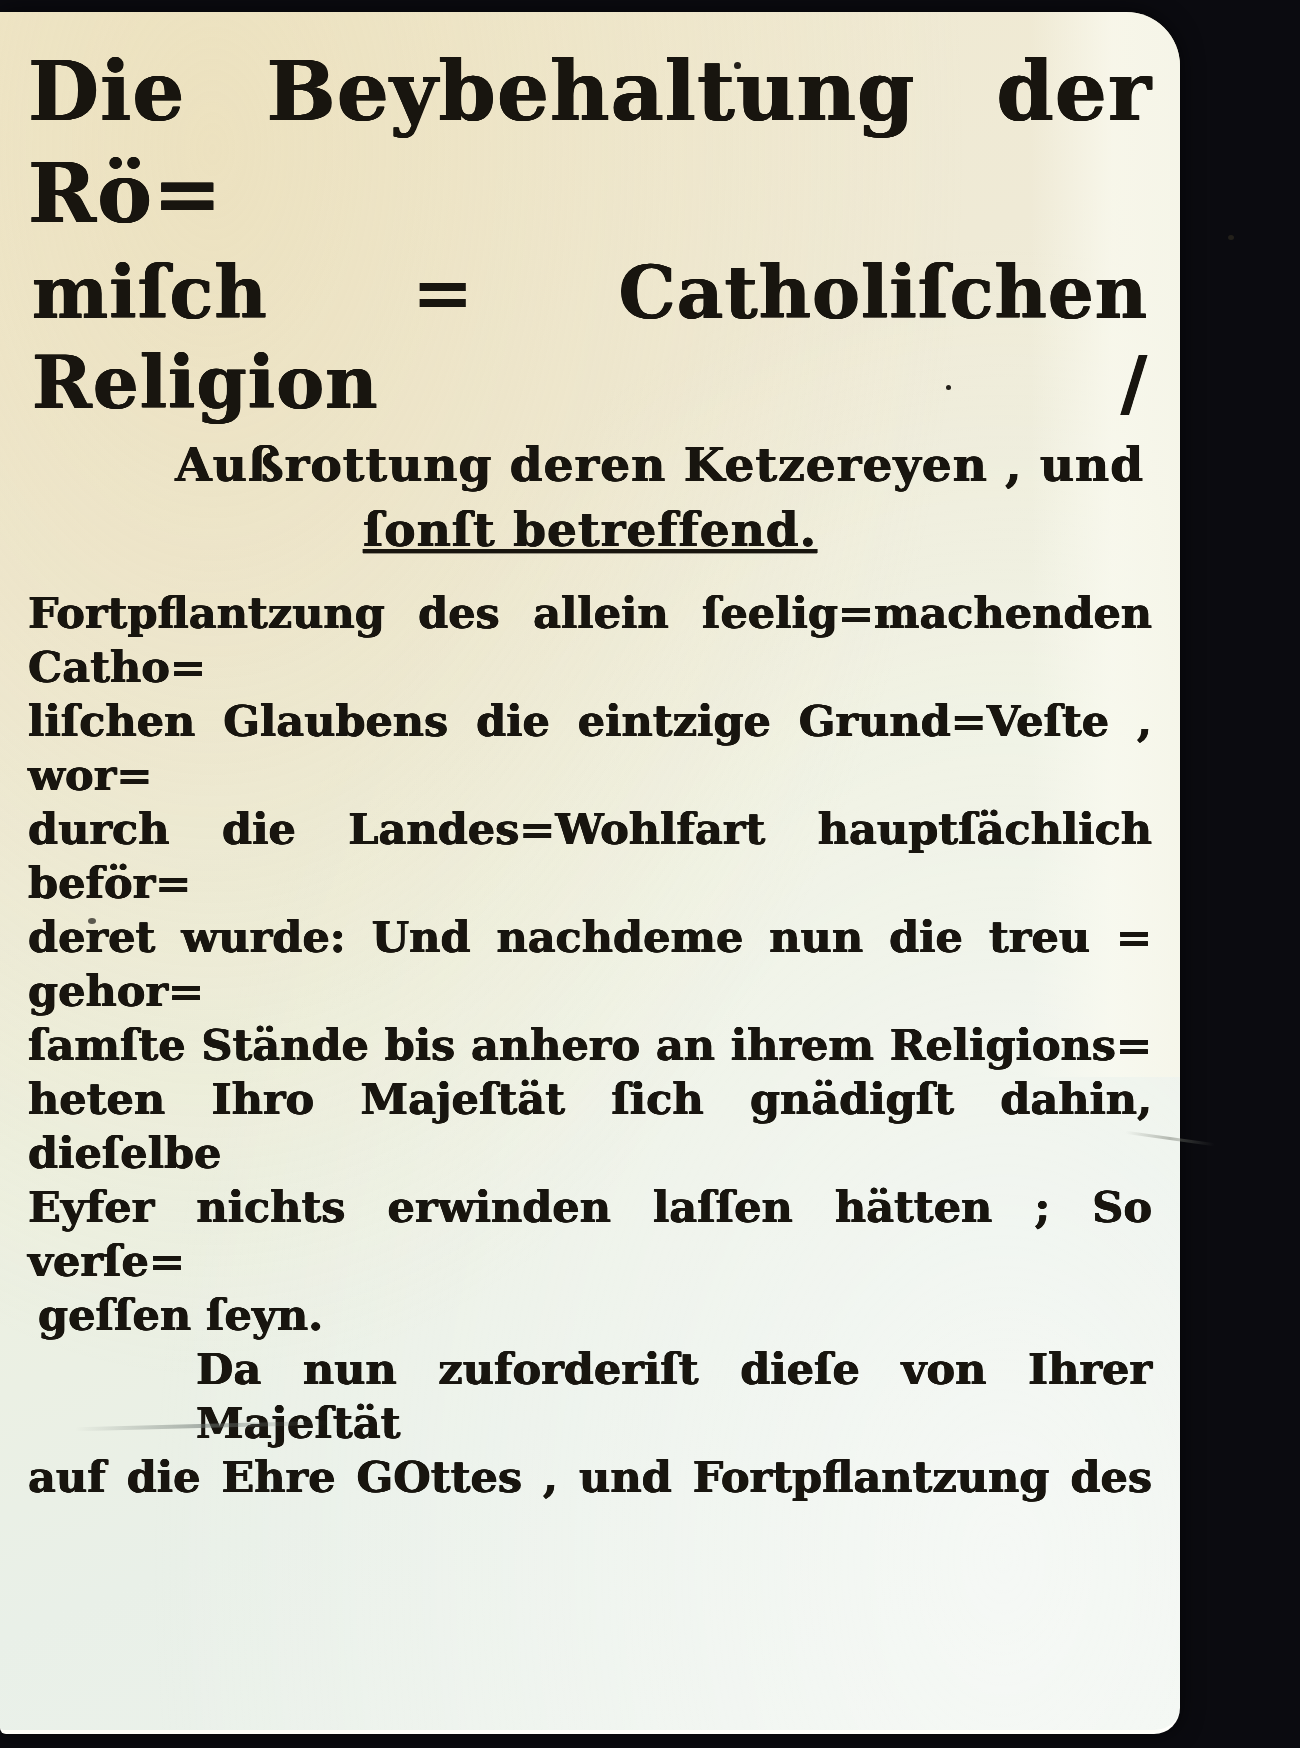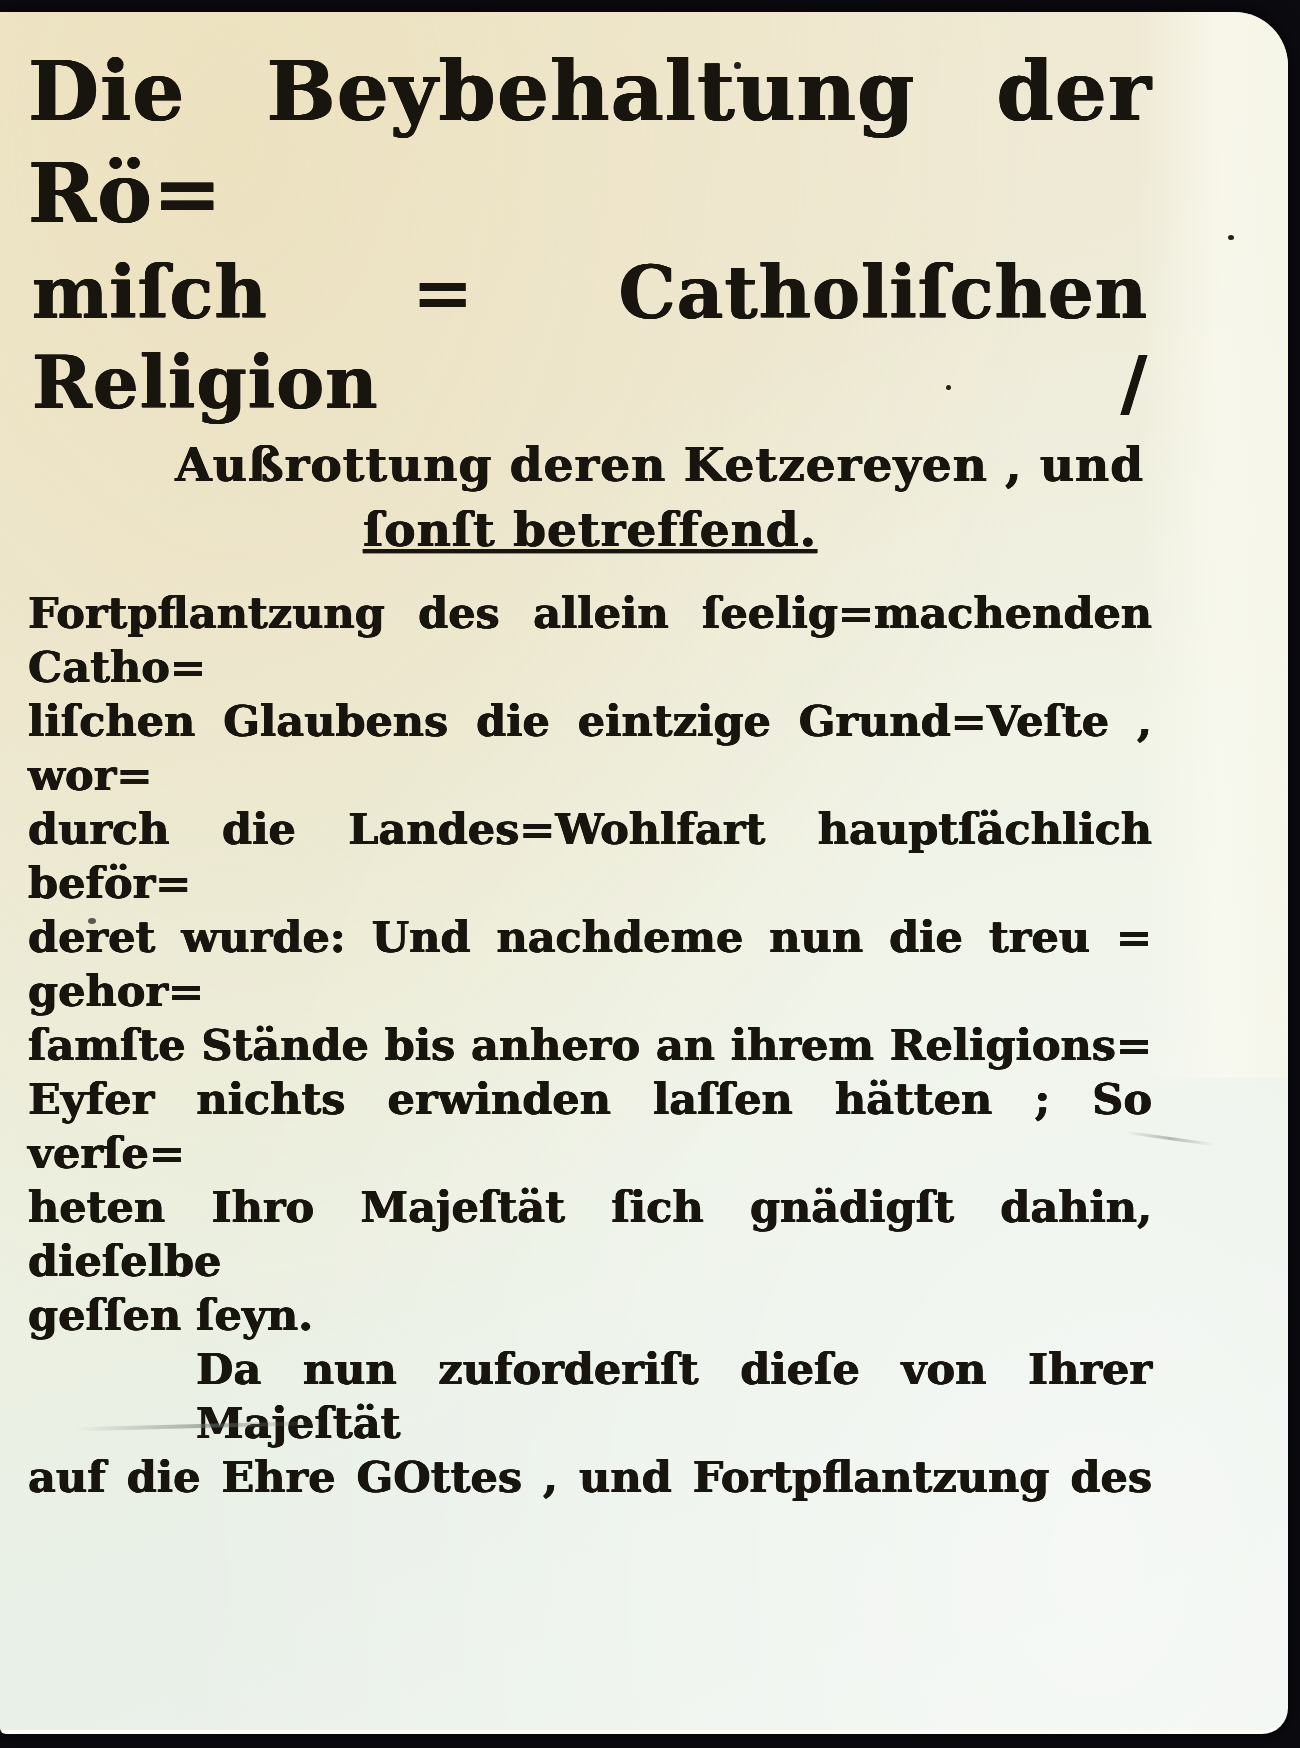--- a/index.html
+++ b/index.html
@@ -6,21 +6,21 @@
   .photo{
     position:relative;
     width:1300px;height:1748px;
     background:#0b0b10;
     overflow:hidden;
     font-family:"DejaVu Serif", serif;
   }
   .page{
     position:absolute;
     left:0;top:12px;
-    width:1288px;height:1718px;
+    width:1180px;height:1718px;
     background:
       radial-gradient(ellipse at 18% 8%, rgba(232,216,170,.45), rgba(232,216,170,0) 55%),
       radial-gradient(ellipse at 85% 90%, rgba(255,255,255,.5), rgba(255,255,255,0) 60%),
       linear-gradient(158deg,#f0e9cf 0%, #efead6 28%, #edf0e0 52%, #e9f0e8 74%, #edf3ed 100%);
     border-top-right-radius:54px;
     border-bottom-right-radius:26px;
     border-bottom-left-radius:6px;
     border-bottom:4px solid rgba(255,255,252,.92);
     box-shadow:0 0 22px rgba(0,0,0,.6);
   }
@@ -54,21 +54,21 @@
   }
   .t4{
     margin:0;font-size:47px;line-height:56px;font-weight:700;
     text-align:center;letter-spacing:1px;text-decoration:underline;
   }
   .body{margin-top:28px;font-weight:700;}
   .line{
     font-size:43px;line-height:54px;
     text-align:justify;text-align-last:justify;
   }
-  .line.no-just{text-align-last:left;}
+  .line.no-just{text-align-last:left;margin-left:10px;}
   .indent1{padding-left:118px;}
   .indent2{padding-left:168px;}
   .lead{font-size:60px;line-height:54px;letter-spacing:2px;}
   .sep{padding:0 14px;}
   .speck{position:absolute;background:#23201a;border-radius:50%;}
   .s1{left:706px;top:22px;width:7px;height:7px;}
   .s2{left:1200px;top:195px;width:6px;height:5px;}
   .s3{left:918px;top:345px;width:5px;height:5px;}
   .s4{left:60px;top:878px;width:8px;height:6px;background:#5a584e;}
   .scratch{
@@ -94,22 +94,22 @@
       <h1 class="t2 tline">miſch = Catholiſchen Religion /</h1>
       <h2 class="t3 tline">Außrottung deren Ketzereyen , und</h2>
       <h2 class="t4 tline">ſonſt betreffend.</h2>
 
       <div class="body">
         <div class="line">Fortpflantzung des allein ſeelig=machenden Catho=</div>
         <div class="line">liſchen Glaubens die eintzige Grund=Veſte , wor=</div>
         <div class="line">durch die Landes=Wohlfart hauptſächlich beför=</div>
         <div class="line">deret wurde:  Und nachdeme nun die treu = gehor=</div>
         <div class="line">ſamſte Stände bis anhero an ihrem Religions=</div>
+        <div class="line">heten Ihro Majeſtät ſich gnädigſt dahin, dieſelbe</div>
         <div class="line">Eyfer nichts erwinden laſſen hätten ;  So verſe=</div>
-        <div class="line">heten Ihro Majeſtät ſich gnädigſt dahin, dieſelbe</div>
         <div class="line no-just">geſſen ſeyn.</div>
 
         <div class="line indent2">Da nun zuforderiſt dieſe von Ihrer Majeſtät</div>
         <div class="line">auf die Ehre GOttes , und Fortpflantzung des</div>
 
       </div>
 
       <div class="speck s1"></div>
       <div class="speck s2"></div>
       <div class="speck s3"></div>

